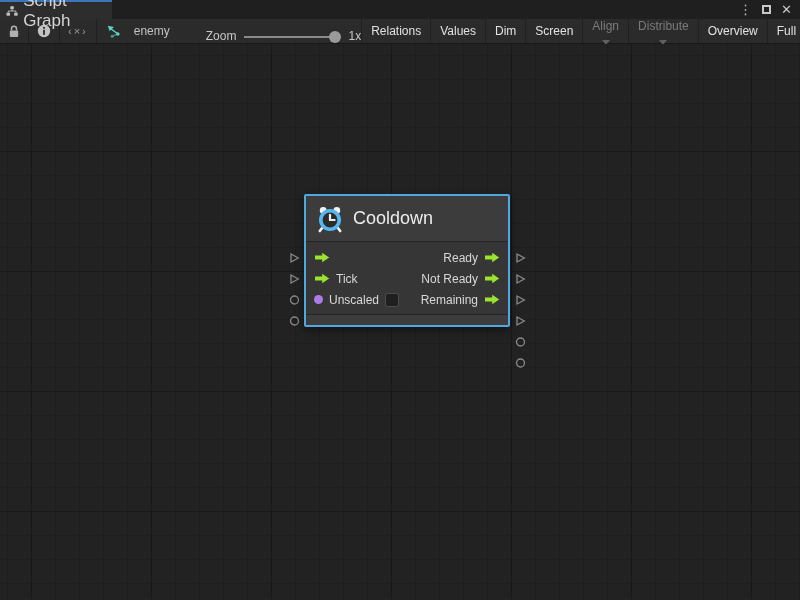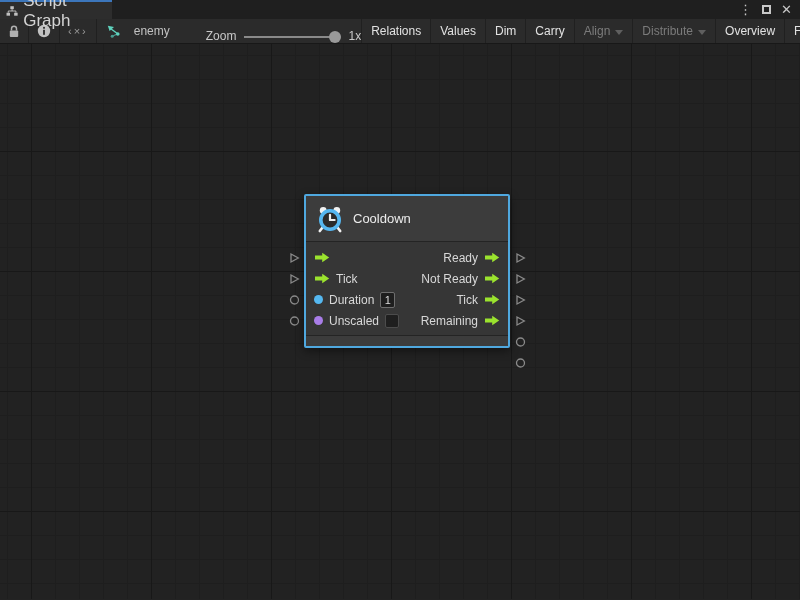--- a/index.html
+++ b/index.html
@@ -23,21 +23,21 @@
   .tb-seg { display:flex; align-items:center; padding:0 8px; border-right:1px solid #202020; }
   .tb-code { width:82px; justify-content:center; color:#9a9a9a; letter-spacing:2px; font-size:11px; }
   .tb-graph { border-right:none; gap:12px; padding-left:10px; color:#c2c2c2; }
   .tb-zoomwrap { border-right:none; margin-left:28px; display:flex; align-items:flex-end; gap:8px; color:#c8c8c8; }
   .slider { position:relative; width:96px; height:12px; }
   .slider-track { position:absolute; left:0; right:0; top:5px; height:2px; background:#8a8a8a; }
   .slider-handle { position:absolute; top:0; width:12px; height:12px; border-radius:50%; background:#9a9a9a; }
   .tb-buttons { margin-left:auto; display:flex; align-items:stretch; }
   .tb-btn { display:flex; align-items:center; gap:5px; padding:0 9px; border-left:1px solid #202020;
             color:#e2e2e2; cursor:default; white-space:nowrap; }
-  .tb-btn.disabled { color:#7b7b7b; }
+  .tb-btn.disabled { color:#7b7b7b;flex-direction:column; }
   .dd-arrow { width:0; height:0; border-left:4px solid transparent; border-right:4px solid transparent;
               border-top:5px solid #8a8a8a; margin-top:2px; }
   .tb-btn.disabled .dd-arrow { border-top-color:#5f5f5f; }
 
   
   .canvas { position:relative; width:800px; height:555px; overflow:hidden;
     background-color:#222222;
     background-image:
       linear-gradient(to right, #181818 1px, transparent 1px),
       linear-gradient(to bottom, #181818 1px, transparent 1px),
@@ -50,21 +50,21 @@
   .node-area { position:absolute; left:288px; top:150px; display:flex; align-items:flex-start; }
   .stub-col { display:flex; flex-direction:column; margin-top:53px; width:12px; }
   .stub-col.left { margin-right:4px; align-items:flex-end; }
   .stub-col.right { margin-left:4px; align-items:flex-start; }
   .stub { height:21px; display:flex; align-items:center; justify-content:center; width:12px; }
 
   .node { width:206px; background:#363636; border:2px solid #4fa8df; border-radius:2px;
           box-shadow:0 3px 10px rgba(0,0,0,0.45); }
   .node-header { height:46px; background:#3c3c3c; border-bottom:1px solid #242424;
                  display:flex; align-items:center; gap:9px; padding:0 10px; }
-  .node-title { font-size:13px; color:#ececec; }
+  .node-title { font-size:18px; color:#ececec; }
   .node-body { padding:5px 0 4px 0; }
   .node-row { height:21px; display:flex; align-items:center; justify-content:space-between; padding:0 8px; font-size:12px; color:#d8d8d8; }
   .pgroup { display:flex; align-items:center; gap:6px; }
   .dot { width:9px; height:9px; border-radius:50%; display:inline-block; }
   .inline-input { width:15px; height:16px; background:#1e1e1e; border:1px solid #6e6e6e; border-radius:2px;
                   color:#dcdcdc; font-size:11px; text-align:center; font-family:"Liberation Sans",sans-serif; padding:0; }
   .inline-checkbox { width:14px; height:14px; background:#1f1f1f; border:1px solid #4c4c4c; border-radius:2px; }
   .node-footer { height:11px; background:#3c3c3c; border-top:1px solid #242424; }
 
   svg { display:block; }
@@ -131,21 +131,21 @@
         <div class="tb-btn">
           <span>Relations</span>
         </div>
         <div class="tb-btn">
           <span>Values</span>
         </div>
         <div class="tb-btn">
           <span>Dim</span>
         </div>
         <div class="tb-btn">
-          <span>Carry</span>
+          <span>Screen</span>
         </div>
         <div class="tb-btn disabled">
           <span>Align</span>
           <span class="dd-arrow"></span>
         </div>
         <div class="tb-btn disabled">
           <span>Distribute</span>
           <span class="dd-arrow"></span>
         </div>
         <div class="tb-btn">
@@ -221,33 +221,20 @@
               </div>
               <div class="pgroup">
                 <span>Not Ready</span>
   <svg width="16" height="11" viewBox="0 0 16 11">
     <path d="M1 3.6 H8.2 V0.8 L15.2 5.5 L8.2 10.2 V7.4 H1 Z" fill="#9be32e"></path>
   </svg>
 </div>
             </div>
             <div class="node-row">
               <div class="pgroup">
-  <span class="dot" style="background: rgb(85, 184, 240);"></span>
-<span>Duration</span>
-                <input class="inline-input" value="1" style="">
-              </div>
-              <div class="pgroup">
-                <span>Tick</span>
-  <svg width="16" height="11" viewBox="0 0 16 11">
-    <path d="M1 3.6 H8.2 V0.8 L15.2 5.5 L8.2 10.2 V7.4 H1 Z" fill="#9be32e"></path>
-  </svg>
-</div>
-            </div>
-            <div class="node-row">
-              <div class="pgroup">
   <span class="dot" style="background: rgb(169, 125, 232);"></span>
 <span>Unscaled</span>
                 <span class="inline-checkbox"></span>
               </div>
               <div class="pgroup">
                 <span>Remaining</span>
   <svg width="16" height="11" viewBox="0 0 16 11">
     <path d="M1 3.6 H8.2 V0.8 L15.2 5.5 L8.2 10.2 V7.4 H1 Z" fill="#9be32e"></path>
   </svg>
 </div>

